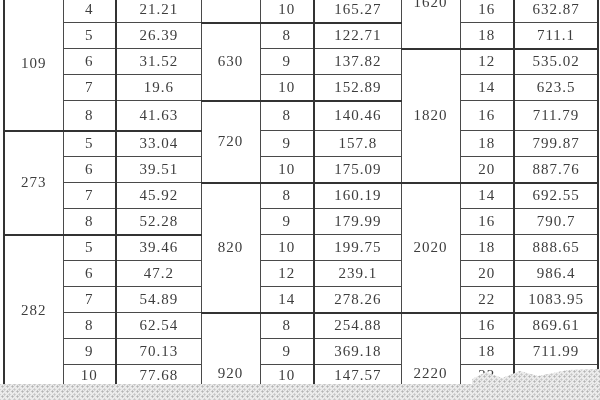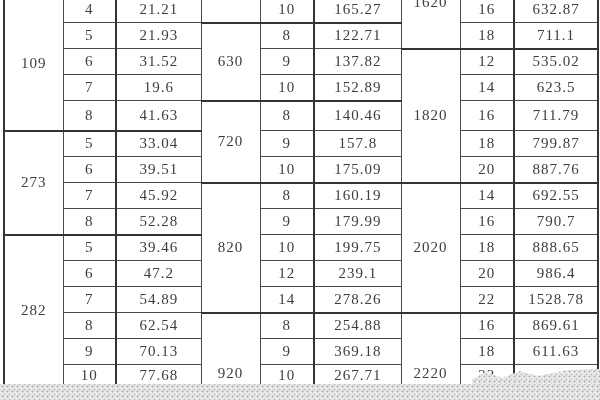--- a/index.html
+++ b/index.html
@@ -86,21 +86,21 @@
           <td class="c4"><span>10</span></td>
           <td class="c5"><span>165.27</span></td>
           <td rowspan="2" class="c6 label-topcut">
             <span>1620</span>
           </td>
           <td class="c7"><span>16</span></td>
           <td class="c8"><span>632.87</span></td>
         </tr>
         <tr>
           <td class="c1"><span>5</span></td>
-          <td class="c2"><span>21.93</span></td>
+          <td class="c2"><span>26.39</span></td>
           <td rowspan="3" class="c3 gt"><span>630</span></td>
           <td class="c4 gt"><span>8</span></td>
           <td class="c5 gt"><span>122.71</span></td>
           <td class="c7"><span>18</span></td>
           <td class="c8"><span>711.1</span></td>
         </tr>
         <tr>
           <td class="c1"><span>6</span></td>
           <td class="c2"><span>31.52</span></td>
           <td class="c4"><span>9</span></td>
@@ -177,45 +177,45 @@
           <td class="c5"><span>239.1</span></td>
           <td class="c7"><span>20</span></td>
           <td class="c8"><span>986.4</span></td>
         </tr>
         <tr>
           <td class="c1"><span>7</span></td>
           <td class="c2"><span>54.89</span></td>
           <td class="c4"><span>14</span></td>
           <td class="c5"><span>278.26</span></td>
           <td class="c7"><span>22</span></td>
-          <td class="c8"><span>1528.78</span></td>
+          <td class="c8"><span>1083.95</span></td>
         </tr>
         <tr>
           <td class="c1"><span>8</span></td>
           <td class="c2"><span>62.54</span></td>
           <td rowspan="3" class="c3 gt label-bottom"><span>920</span></td>
           <td class="c4 gt"><span>8</span></td>
           <td class="c5 gt"><span>254.88</span></td>
           <td rowspan="3" class="c6 gt label-bottom"><span>2220</span></td>
           <td class="c7 gt"><span>16</span></td>
           <td class="c8 gt"><span>869.61</span></td>
         </tr>
         <tr>
           <td class="c1"><span>9</span></td>
           <td class="c2"><span>70.13</span></td>
           <td class="c4"><span>9</span></td>
           <td class="c5"><span>369.18</span></td>
           <td class="c7"><span>18</span></td>
-          <td class="c8"><span>611.63</span></td>
+          <td class="c8"><span>711.99</span></td>
         </tr>
         <tr>
           <td class="c1"><span>10</span></td>
           <td class="c2"><span>77.68</span></td>
           <td class="c4"><span>10</span></td>
-          <td class="c5"><span>267.71</span></td>
+          <td class="c5"><span>147.57</span></td>
           <td class="c7"><span>22</span></td>
           <td class="c8"><span></span></td>
         </tr>
       </tbody>
   </table>
   <div class="torn torn-corner"></div>
   <div class="torn torn-band"></div>
 </div>
 
 </body></html>

